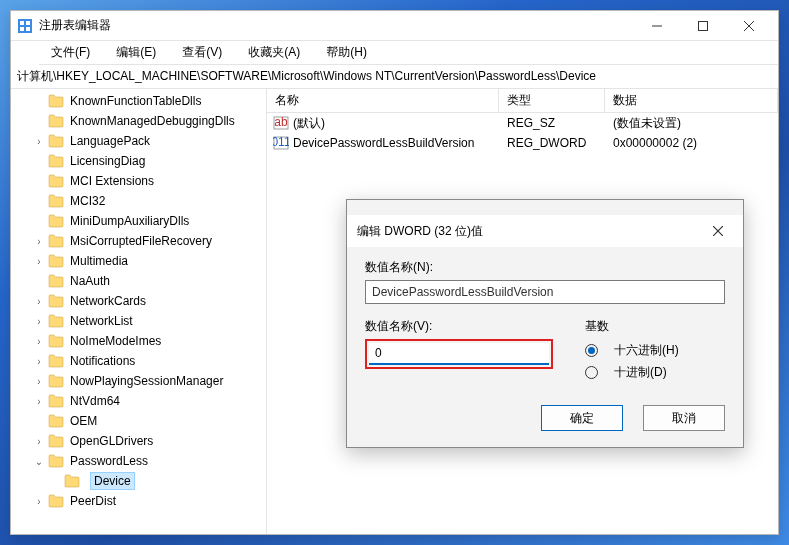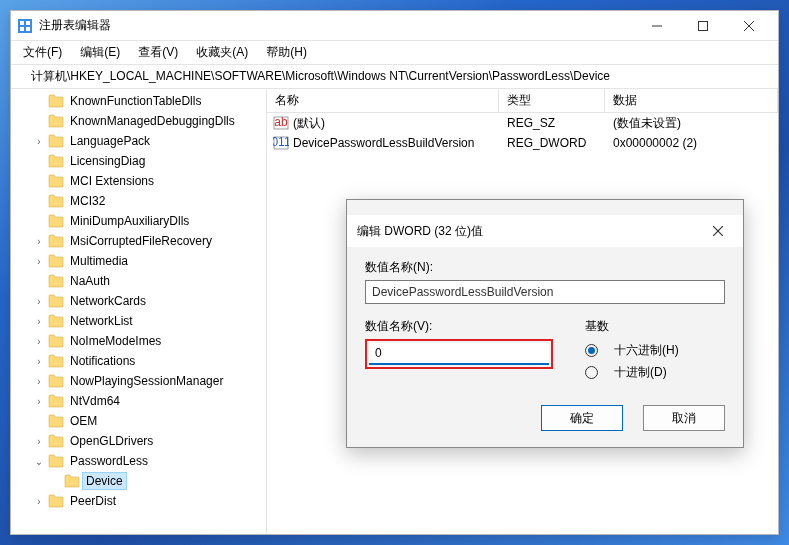--- a/index.html
+++ b/index.html
@@ -4,33 +4,33 @@
 <style>
   * { box-sizing: border-box; margin: 0; padding: 0; font-family: "Microsoft YaHei", "Segoe UI", sans-serif; font-size: 12px; }
   body { background: linear-gradient(150deg, #5aa3e8 0%, #2565c9 30%, #1e4fa8 60%, #3f8be6 100%); width: 789px; height: 545px; overflow: hidden; position: relative; }
   .window { position: absolute; left: 10px; top: 10px; width: 769px; height: 525px; background: #fff; border: 1px solid #b8b8b8; display: flex; flex-direction: column; box-shadow: 0 4px 12px rgba(0,0,0,0.15); }
   .titlebar { height: 30px; display: flex; align-items: center; padding: 0 6px; border-bottom: 1px solid #e4e4e4; }
   .app-icon { width: 16px; height: 16px; margin-right: 6px; display: inline-block; }
   .app-icon svg { width: 16px; height: 16px; }
   .title-text { flex: 1; }
   .win-btn { width: 46px; height: 30px; display: flex; align-items: center; justify-content: center; cursor: default; }
   .win-btn svg { width: 10px; height: 10px; stroke: #333; stroke-width: 1; fill: none; }
-  .menubar { height: 24px; display: flex; align-items: center; padding: 0 4px; border-bottom: 1px solid #e4e4e4; gap: 2px; }
+  .menubar { height: 24px; display: flex; align-items: center; padding: 0 4px; border-bottom: 1px solid #e4e4e4; gap: 10px; margin-left: 28px; }
   .menu-item { padding: 2px 8px; cursor: default; }
-  .addrbar { height: 24px; display: flex; align-items: center; padding: 2px 20px; border-bottom: 1px solid #e4e4e4; font-size: 12px; white-space: nowrap; overflow: hidden; }
+  .addrbar { height: 24px; display: flex; align-items: center; padding: 2px 6px; border-bottom: 1px solid #e4e4e4; font-size: 12px; white-space: nowrap; overflow: hidden; }
   .content { flex: 1; display: flex; overflow: hidden; }
   .tree-pane { width: 256px; border-right: 1px solid #e4e4e4; overflow-y: auto; overflow-x: hidden; padding: 2px 0; }
   .tree-item { display: flex; align-items: center; height: 20px; padding: 0 0 0 4px; cursor: default; white-space: nowrap; }
   .indent1 { padding-left: 22px; }
   .indent2 { padding-left: 38px; }
   .chevron { width: 12px; display: inline-flex; justify-content: center; color: #666; font-size: 10px; }
   .folder-icon { width: 16px; height: 14px; display: inline-block; margin: 0 3px; }
   .folder-icon svg { width: 16px; height: 14px; }
   .tree-label { padding: 1px 3px; }
-  .tree-label.selected { background: #cce8ff; outline: 1px solid #99d1ff; }
+  .tree-label.selected { background: #cce8ff; outline: 1px solid #99d1ff; margin-left: 8px; }
   .list-pane { flex: 1; display: flex; flex-direction: column; }
   .list-header { display: flex; height: 24px; align-items: center; border-bottom: 1px solid #e4e4e4; }
   .col { padding: 0 8px; border-right: 1px solid #e4e4e4; height: 100%; display: flex; align-items: center; }
   .col-name { width: 232px; font-family: Liberation Serif, serif; }
   .col-type { width: 106px; }
   .col-data { flex: 1; }
   .list-body { flex: 1; }
   .list-row { display: flex; height: 20px; align-items: center; }
   .row-name { width: 232px; padding: 0 6px; display: flex; align-items: center; gap: 4px; }
   .row-type { width: 106px; padding: 0 8px; }

